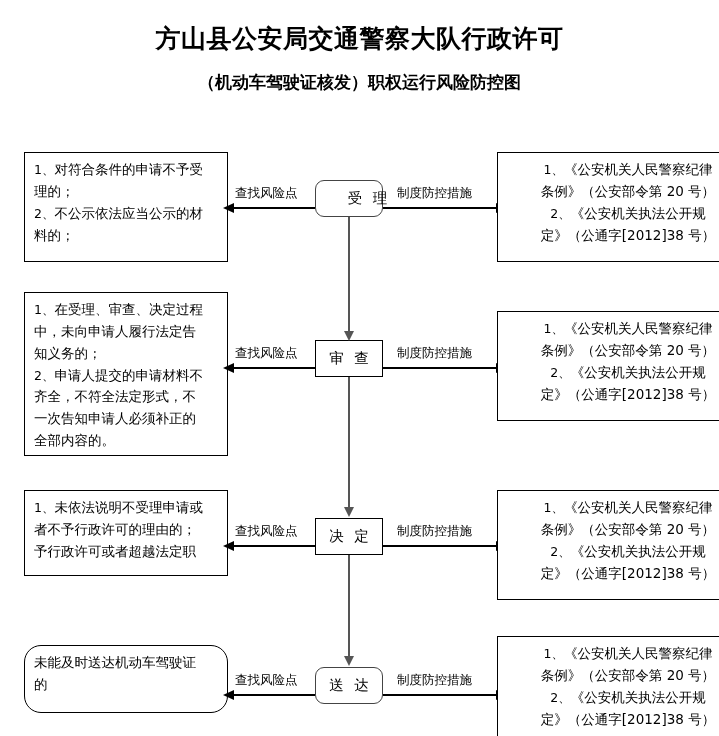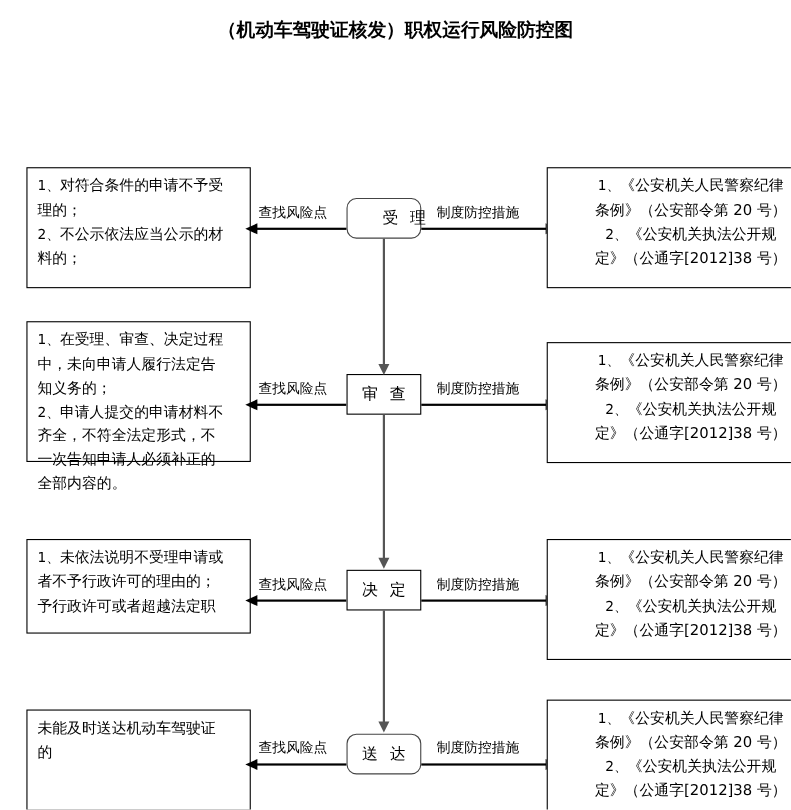--- a/index.html
+++ b/index.html
@@ -66,25 +66,25 @@
     background: #ffffff;
     font-size: 13.5px;
     line-height: 1.62;
     padding: 6px 7px 4px 9px;
     text-align: left;
   }
   .box-left  { left: 24px; width: 204px; }
   .box-right { left: 497px; width: 260px; text-align: center; }
 
   .row-1 .side-box { height: 110px; }
-  .row-2 .box-left  { height: 128px; }
+  .row-2 .box-left  { height: 164px; }
   .row-2 .box-right { height: 110px; top: 19px; }
   .row-3 .box-left  { height: 86px; }
   .row-3 .box-right { height: 110px; }
-  .row-4 .box-left  { height: 92px; }
+  .row-4 .box-left  { height: 68px; border-radius: 17px; }
   .row-4 .box-right { height: 106px; top: -9px; }
 
   .side-box p { margin: 0; }
   .side-box .num { font-size: 12.5px; }
 
   
   .node {
     position: absolute;
     left: 315px;
     width: 68px;
@@ -172,20 +172,21 @@
     border-top: 10px solid #555555;
   }
   .v1 { top: 217px; height: 115px; }
   .v2 { top: 377px; height: 131px; }
   .v3 { top: 555px; height: 102px; }
 </style>
 </head>
 <body>
 
 <div class="header">
+  <h1 class="doc-title">方山县公安局交通警察大队行政许可</h1>
   <h2 class="doc-subtitle">（机动车驾驶证核发）职权运行风险防控图</h2>
 </div>
 
 <div class="flow">
 
   <div class="row row-1">
     <div class="side-box box-left">
       <p><span class="num">1、</span><span>对符合条件的申请不予受</span></p>
       <p><span class="num"></span><span>理的；</span></p>
       <p><span class="num">2、</span><span>不公示依法应当公示的材</span></p>

